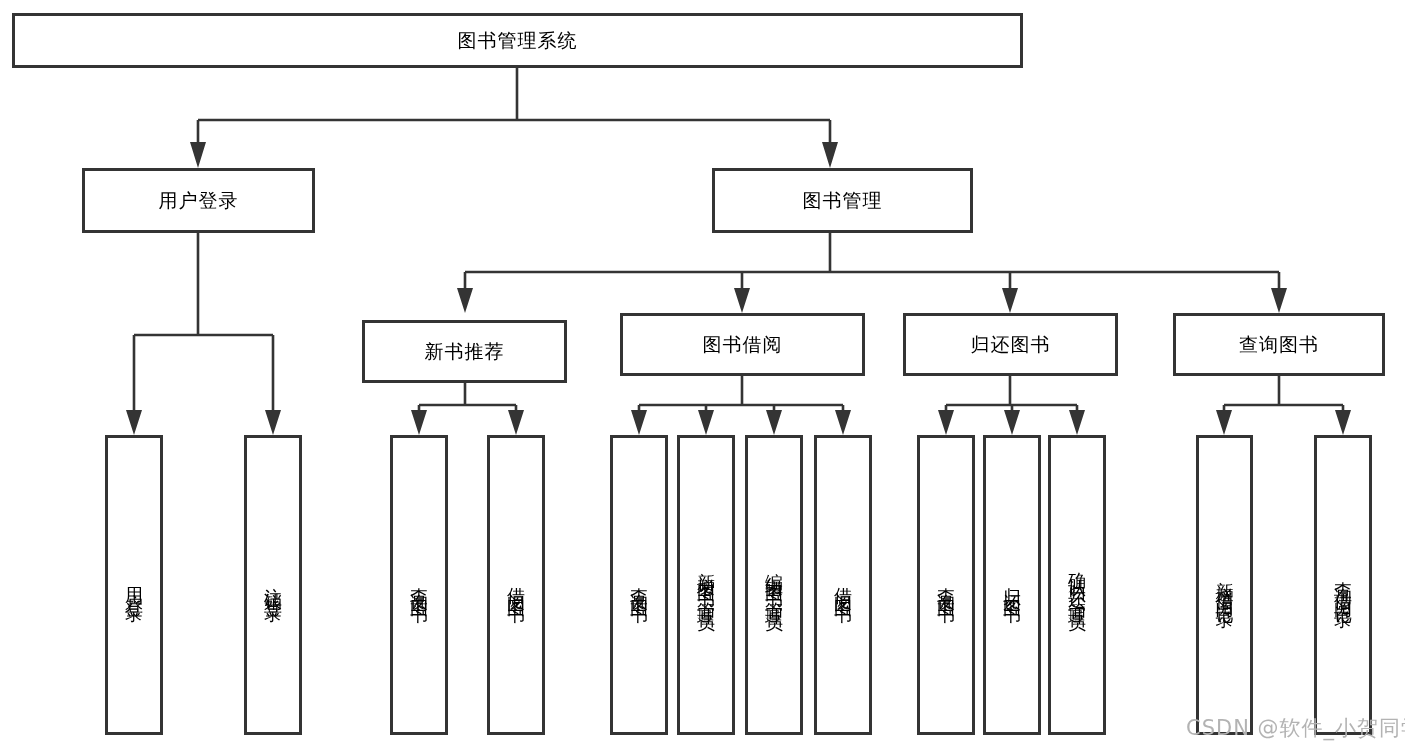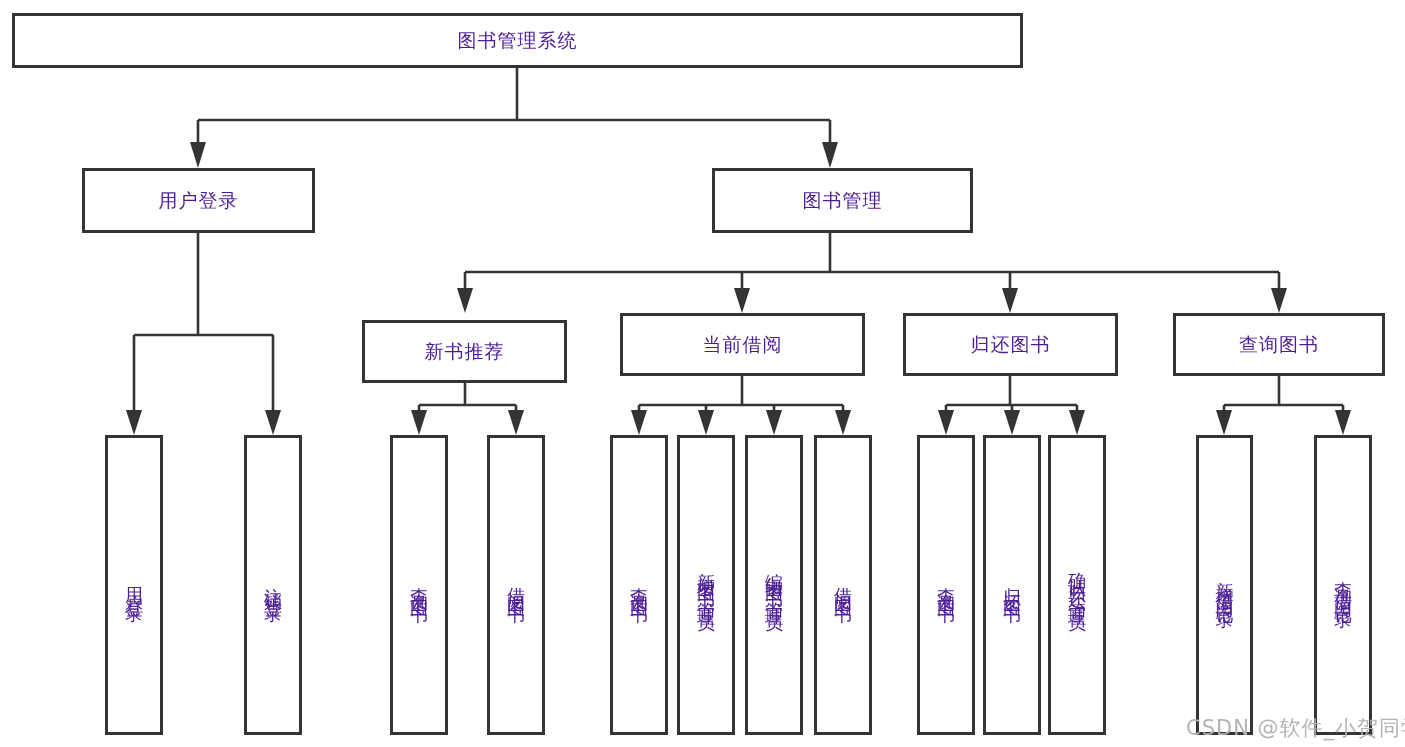--- a/index.html
+++ b/index.html
@@ -30,21 +30,21 @@
     stroke: none;
   }
   .node {
     position: absolute;
     box-sizing: border-box;
     background: #ffffff;
     border: 3px solid #343434;
     display: flex;
     align-items: center;
     justify-content: center;
-    color: #4c1d95;
+    color: #000000;
     font-size: 19px;
     letter-spacing: 1px;
     white-space: nowrap;
     z-index: 2;
     text-align: right;
   }
   .leaf {
     top: 435px;
     width: 58px;
     height: 300px;
@@ -106,21 +106,21 @@
     <span>用户登录</span>
   </div>
   <div class="node" style="left:712px; top:168px; width:261px; height:65px;">
     <span>图书管理</span>
   </div>
 
   <div class="node" style="left:362px; top:313px; width:205px; height:63px;margin-top:7px;">
     <span>新书推荐</span>
   </div>
   <div class="node" style="left:620px; top:313px; width:245px; height:63px;">
-    <span>当前借阅</span>
+    <span>图书借阅</span>
   </div>
   <div class="node" style="left:903px; top:313px; width:215px; height:63px;">
     <span>归还图书</span>
   </div>
   <div class="node" style="left:1173px; top:313px; width:212px; height:63px;">
     <span>查询图书</span>
   </div>
 
   <div class="node leaf" style="left:105px;">
     <span class="vtext">用户登录</span>

